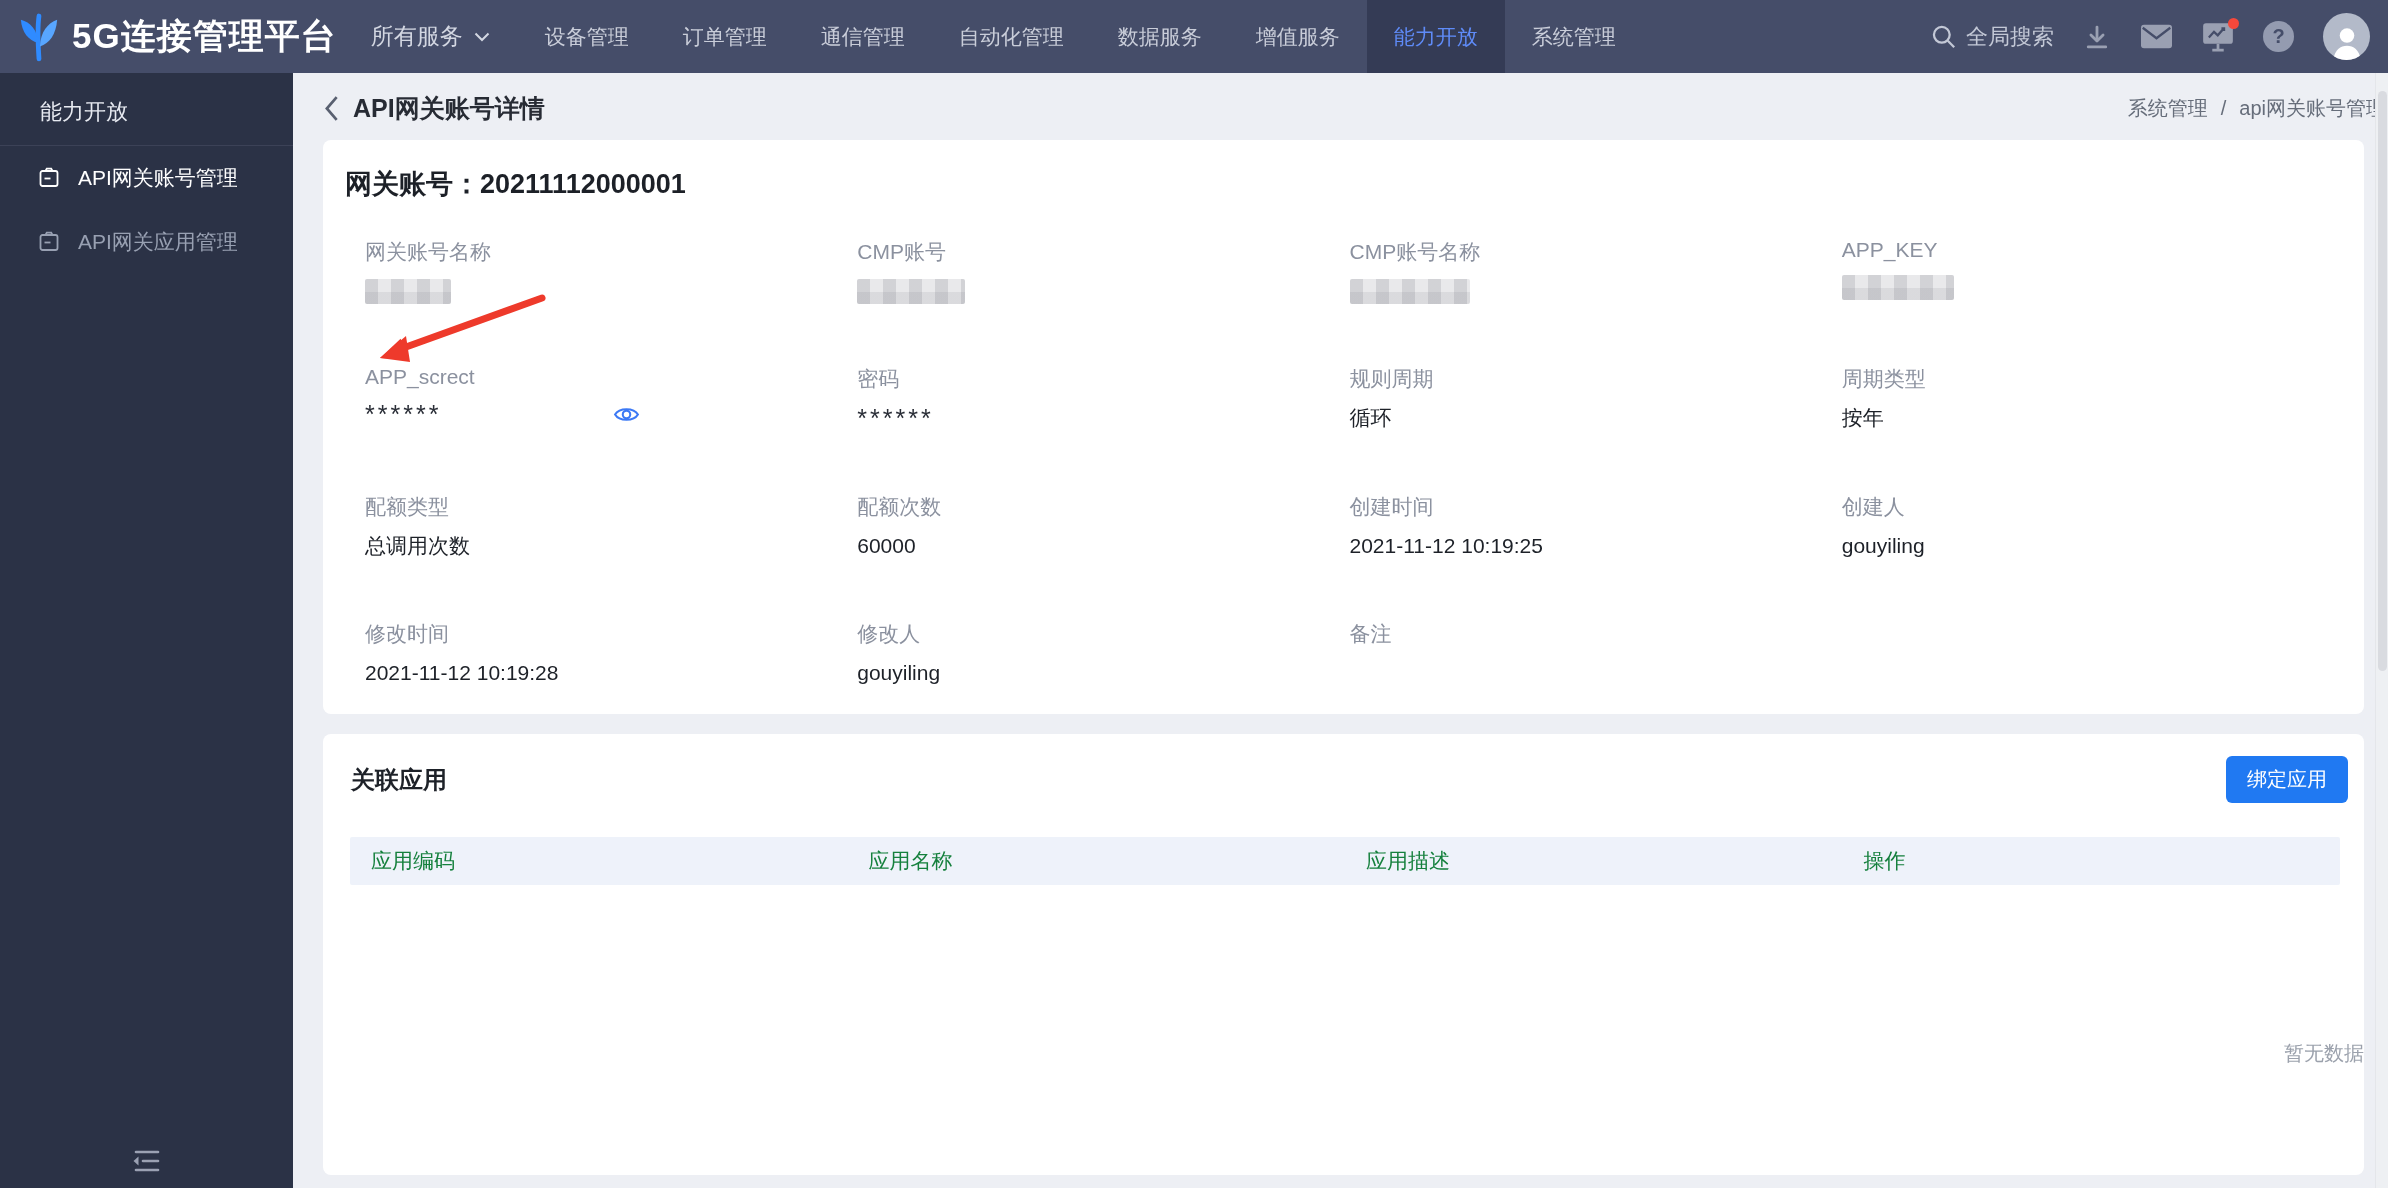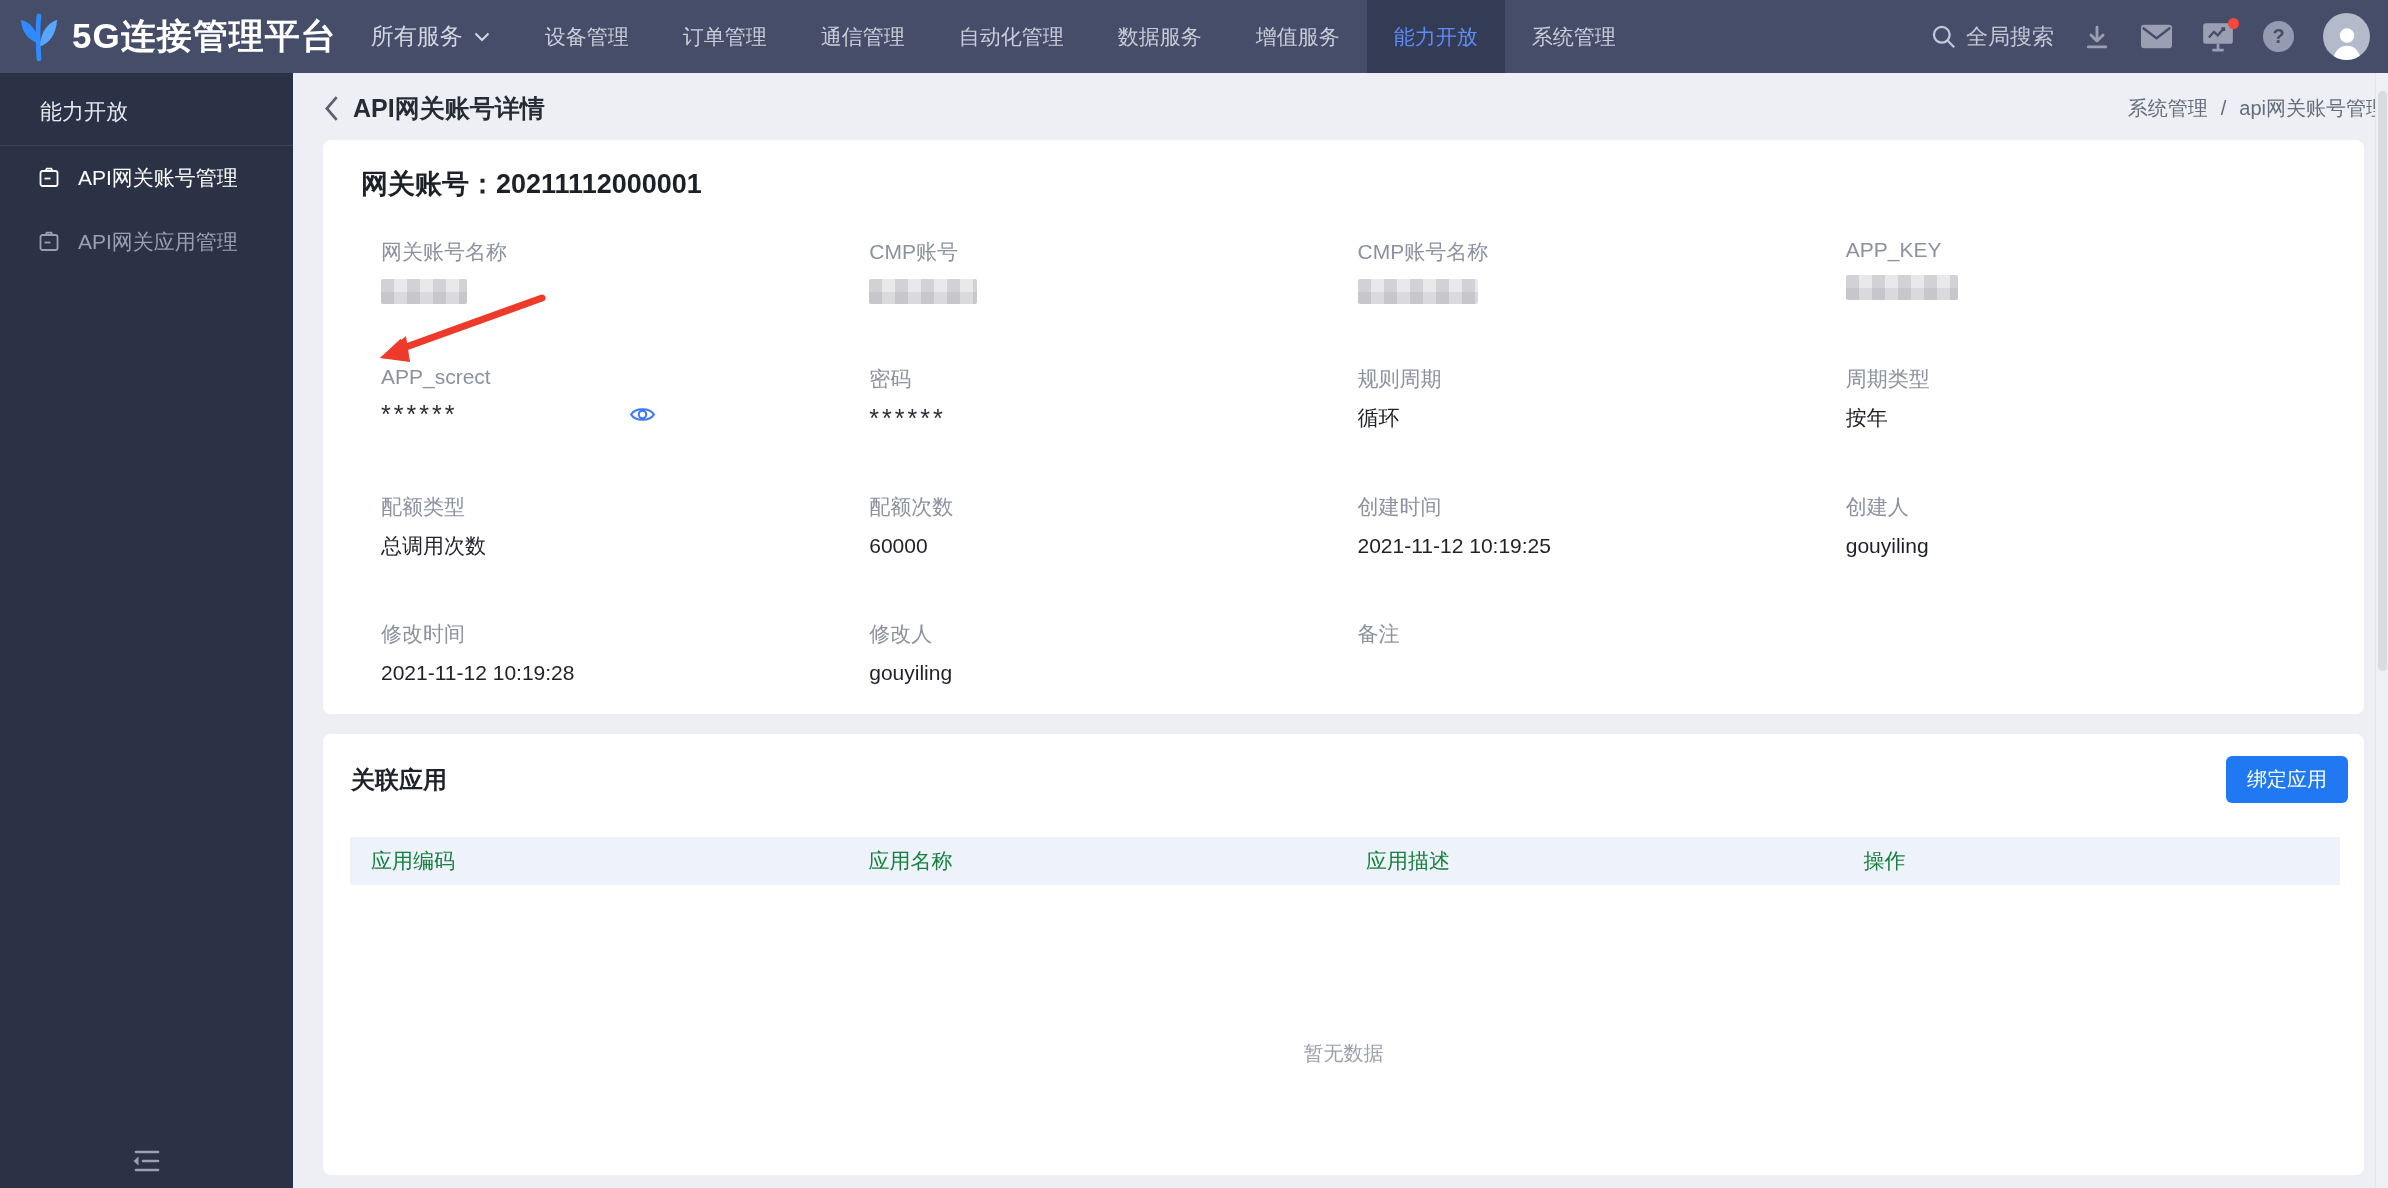--- a/index.html
+++ b/index.html
@@ -32,41 +32,41 @@
 
   .main { flex:1; position:relative; min-width:0; }
   .page-header { height:58px; display:flex; align-items:center; padding:12px 2px 0 30px; overflow:hidden; }
   .back-btn { display:flex; align-items:center; cursor:pointer; }
   .page-title { font-size:25px; color:#272b34; font-weight:600; margin-left:13px; white-space:nowrap; }
   .breadcrumb { margin-left:auto; font-size:20px; color:#666d7a; white-space:nowrap; display:flex; align-items:center; gap:13px; }
   .crumb { cursor:pointer; }
 
   
   .card { background:#ffffff; border-radius:8px; margin:0 24px 0 30px; position:relative; }
-  .card1 { height:574px; margin-top:9px;padding-left:16px; }
+  .card1 { height:574px; margin-top:9px; }
   .d-title { font-size:27px; font-weight:bold; color:#1c2027; padding:26px 0 0 22px; }
   .fgrid { display:grid; grid-template-columns:repeat(4,1fr); row-gap:60px; margin:36px 30px 0 42px; }
   .flabel { font-size:21px; color:#8b919f; }
   .fvalue { font-size:21px; color:#1d2128; margin-top:11px; min-height:28px; display:flex; align-items:center; }
   .stars { font-size:25px; letter-spacing:3px; color:#2a2e37; }
   .mosaic { height:25px; border-radius:2px; background-color:#e9e9eb;
     background-image:
       repeating-linear-gradient(90deg, rgba(118,120,130,.20) 0 13px, rgba(118,120,130,0) 13px 26px),
       repeating-linear-gradient(0deg, rgba(118,120,130,.13) 0 12px, rgba(118,120,130,0) 12px 25px); }
   .m0 { width:86px; } .m1 { width:108px; } .m2 { width:120px; } .m3 { width:112px; }
   .eye { margin-left:172px; display:inline-flex; cursor:pointer; }
   .arrow-svg { position:absolute; left:45px; top:148px; pointer-events:none; }
 
   .card2 { height:441px; margin-top:20px; }
   .c2-head { display:flex; align-items:center; padding:22px 16px 0 28px; }
   .c2-title { font-size:24px; font-weight:600; color:#1d2128; }
   .bind-btn { margin-left:auto; background:#2079f2; color:#ffffff; font-size:20px; border:none; border-radius:6px; height:47px; padding:0 21px; cursor:pointer; font-family:inherit; }
   .thead { display:grid; grid-template-columns:repeat(4,1fr); background:#eef2fa; height:48px; align-items:center; margin:34px 24px 0 27px; border-radius:2px; }
   .th { font-size:21px; color:#15803d; font-weight:400; padding-left:21px; }
-  .empty { text-align:center; color:#9ba1ac; font-size:20px; margin-top:155px; }
+  .empty { text-align:right; color:#9ba1ac; font-size:20px; margin-top:155px; }
 
   
   .scrollbar { position:absolute; right:0; top:73px; width:13px; height:1115px; background:#eef0f3; border-left:1px solid #e4e6ea; z-index:4; }
   .scroll-thumb { position:absolute; top:18px; left:2px; width:9px; height:580px; border-radius:5px; background:#d9dbe0; }
 </style>
 </head>
 <body>
 
 <div class="app">
 

